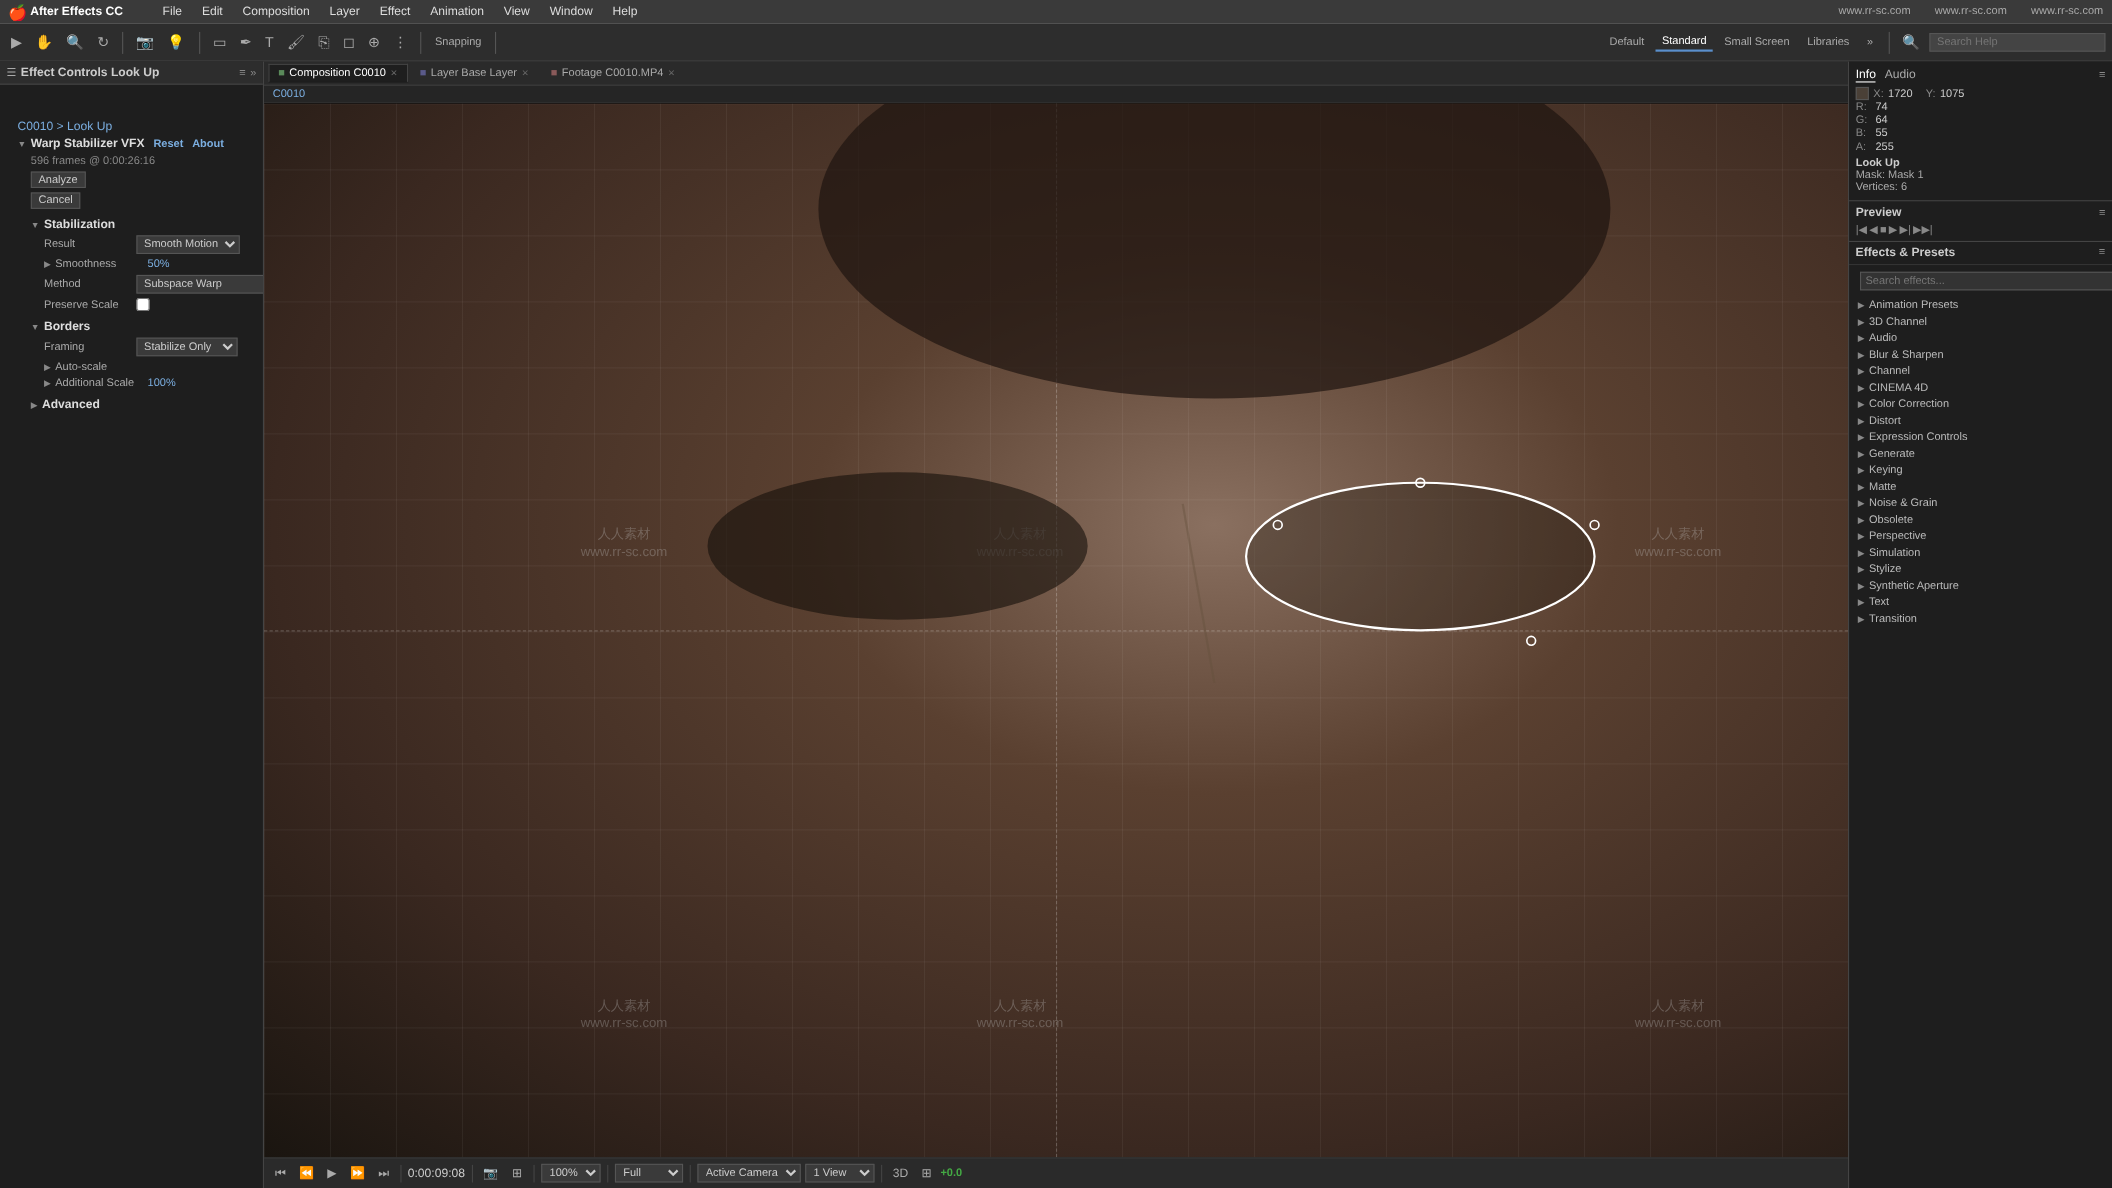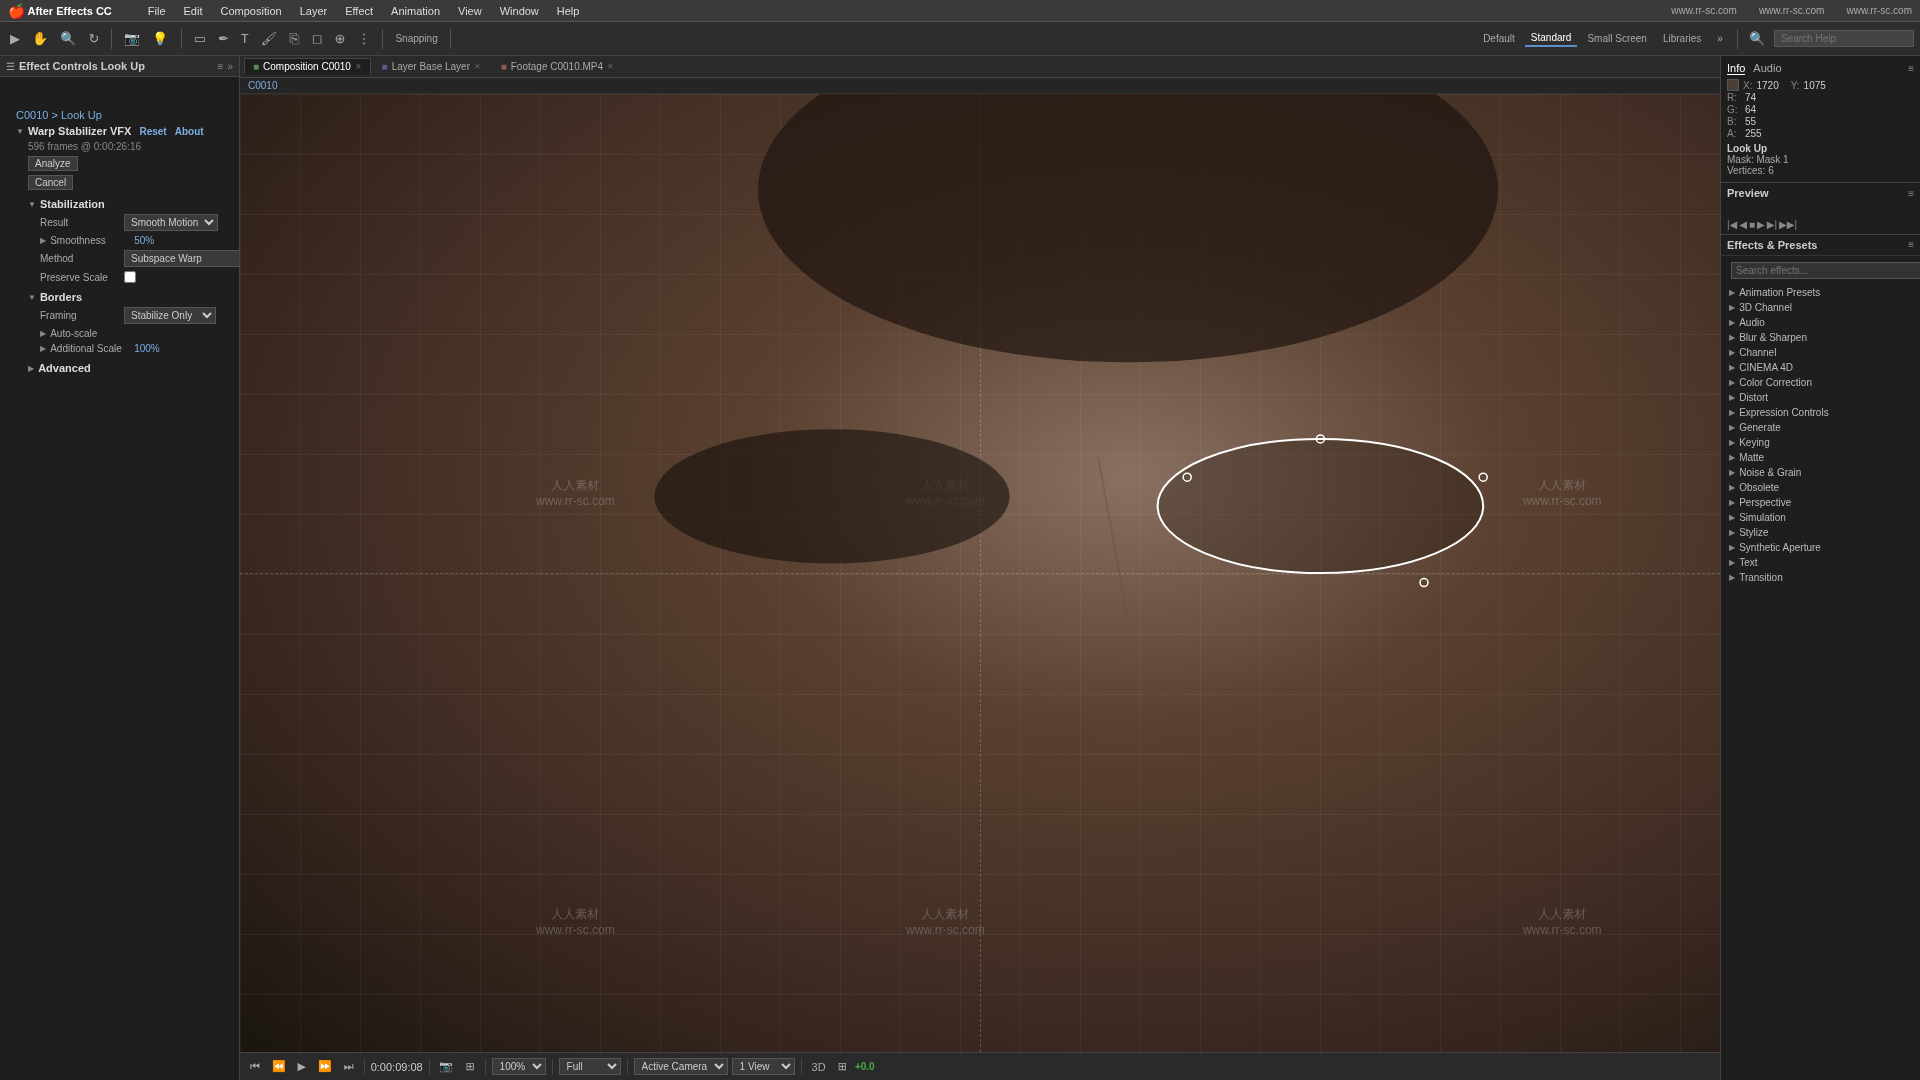--- a/index.html
+++ b/index.html
@@ -9,21 +9,21 @@
     #menubar { background: #3a3a3a; height: 22px; display: flex; align-items: center; padding: 0 8px; gap: 2px; border-bottom: 1px solid #555; }
     #menubar .menu-item { padding: 2px 8px; color: #ddd; cursor: pointer; font-size: 11px; }
 
     
     #toolbar { background: #2d2d2d; height: 34px; display: flex; align-items: center; padding: 0 6px; gap: 4px; border-bottom: 1px solid #444; }
     .tool-btn { background: none; border: none; color: #aaa; cursor: pointer; padding: 2px 4px; font-size: 13px; }
     .toolbar-sep { width: 1px; height: 20px; background: #555; margin: 0 4px; }
     .toolbar-label { font-size: 10px; color: #aaa; padding: 0 4px; }
     .workspace-btn { background: none; border: none; color: #aaa; padding: 2px 6px; font-size: 10px; cursor: pointer; }
     .workspace-btn.active { color: #fff; border-bottom: 2px solid #5a8fcc; }
-    .search-box { background: #444; border: 1px solid #555; color: #ccc; padding: 2px 6px; font-size: 10px; width: 140px; }
+    .search-box { background: #444; border: 1px solid #555; color: #ccc; padding: 2px 6px; font-size: 10px; width: 160px; }
 
     
     #main { display: flex; height: calc(1080px - 22px - 34px); }
 
     
     #left-panel { width: 240px; background: #1e1e1e; border-right: 1px solid #444; display: flex; flex-direction: column; flex-shrink: 0; }
     .panel-header { background: #2d2d2d; padding: 4px 6px; display: flex; align-items: center; gap: 4px; border-bottom: 1px solid #444; font-size: 10px; color: #aaa; }
     .panel-title { font-size: 11px; color: #ccc; font-weight: bold; }
     .panel-menu-btn { background: none; border: none; color: #888; cursor: pointer; font-size: 10px; margin-left: auto; }
 
@@ -55,37 +55,37 @@
     .watermark { position: absolute; color: rgba(200,200,200,0.3); font-size: 12px; pointer-events: none; text-align: center; margin-top: 48px; }
 
     
     #viewer-controls { background: #2a2a2a; height: 28px; display: flex; align-items: center; padding: 0 6px; gap: 4px; border-top: 1px solid #444; font-size: 10px; }
     .vc-btn { background: none; border: none; color: #aaa; cursor: pointer; font-size: 11px; padding: 2px 4px; }
     .vc-select { background: #3a3a3a; border: 1px solid #555; color: #ccc; font-size: 10px; padding: 1px 3px; }
     .vc-sep { width: 1px; height: 16px; background: #444; margin: 0 2px; }
     .vc-green { color: #4a4; font-weight: bold; }
 
     
-    #right-panel { width: 200px; background: #1e1e1e; border-left: 1px solid #444; display: flex; flex-direction: column; flex-shrink: 0; }
+    #right-panel { width: 240px; background: #1e1e1e; border-left: 1px solid #444; display: flex; flex-direction: column; flex-shrink: 0; }
 
     
     #info-panel { background: #1e1e1e; padding: 6px; border-bottom: 1px solid #444; }
     .info-tabs { display: flex; gap: 8px; margin-bottom: 4px; }
     .info-tab { font-size: 11px; color: #aaa; cursor: pointer; }
     .info-tab.active { color: #fff; border-bottom: 1px solid #fff; }
     .info-row { display: flex; align-items: center; gap: 4px; margin-bottom: 1px; font-size: 10px; }
     .info-color-box { width: 12px; height: 12px; border: 1px solid #555; }
     .info-coord { color: #ccc; }
     .info-val { color: #ccc; }
     .info-label { color: #888; }
     .look-up-info { margin-top: 4px; font-size: 10px; color: #ccc; }
 
     
     #preview-panel { padding: 4px 6px; border-bottom: 1px solid #444; }
-    .preview-header { display: flex; align-items: center; justify-content: space-between; margin-bottom: 20px; }
+    .preview-header { display: flex; align-items: center; justify-content: space-between; margin-bottom: 4px; }
     .preview-title { font-size: 11px; color: #ccc; font-weight: bold; }
     .preview-controls { display: flex; gap: 2px; }
     .prev-btn { background: none; border: none; color: #888; cursor: pointer; font-size: 10px; }
 
     
     #effects-panel { flex: 1; overflow-y: auto; }
     .ep-header { display: flex; align-items: flex-start; padding: 4px 6px; border-bottom: 1px solid #333; }
     .ep-title { font-size: 11px; color: #ccc; font-weight: bold; }
     .ep-search { background: #333; border: 1px solid #555; color: #ccc; width: 100%; margin: 4px 6px; padding: 2px 4px; font-size: 10px; }
     .ep-item { display: flex; align-items: center; padding: 2px 8px; cursor: pointer; font-size: 10px; color: #bbb; gap: 4px; }

